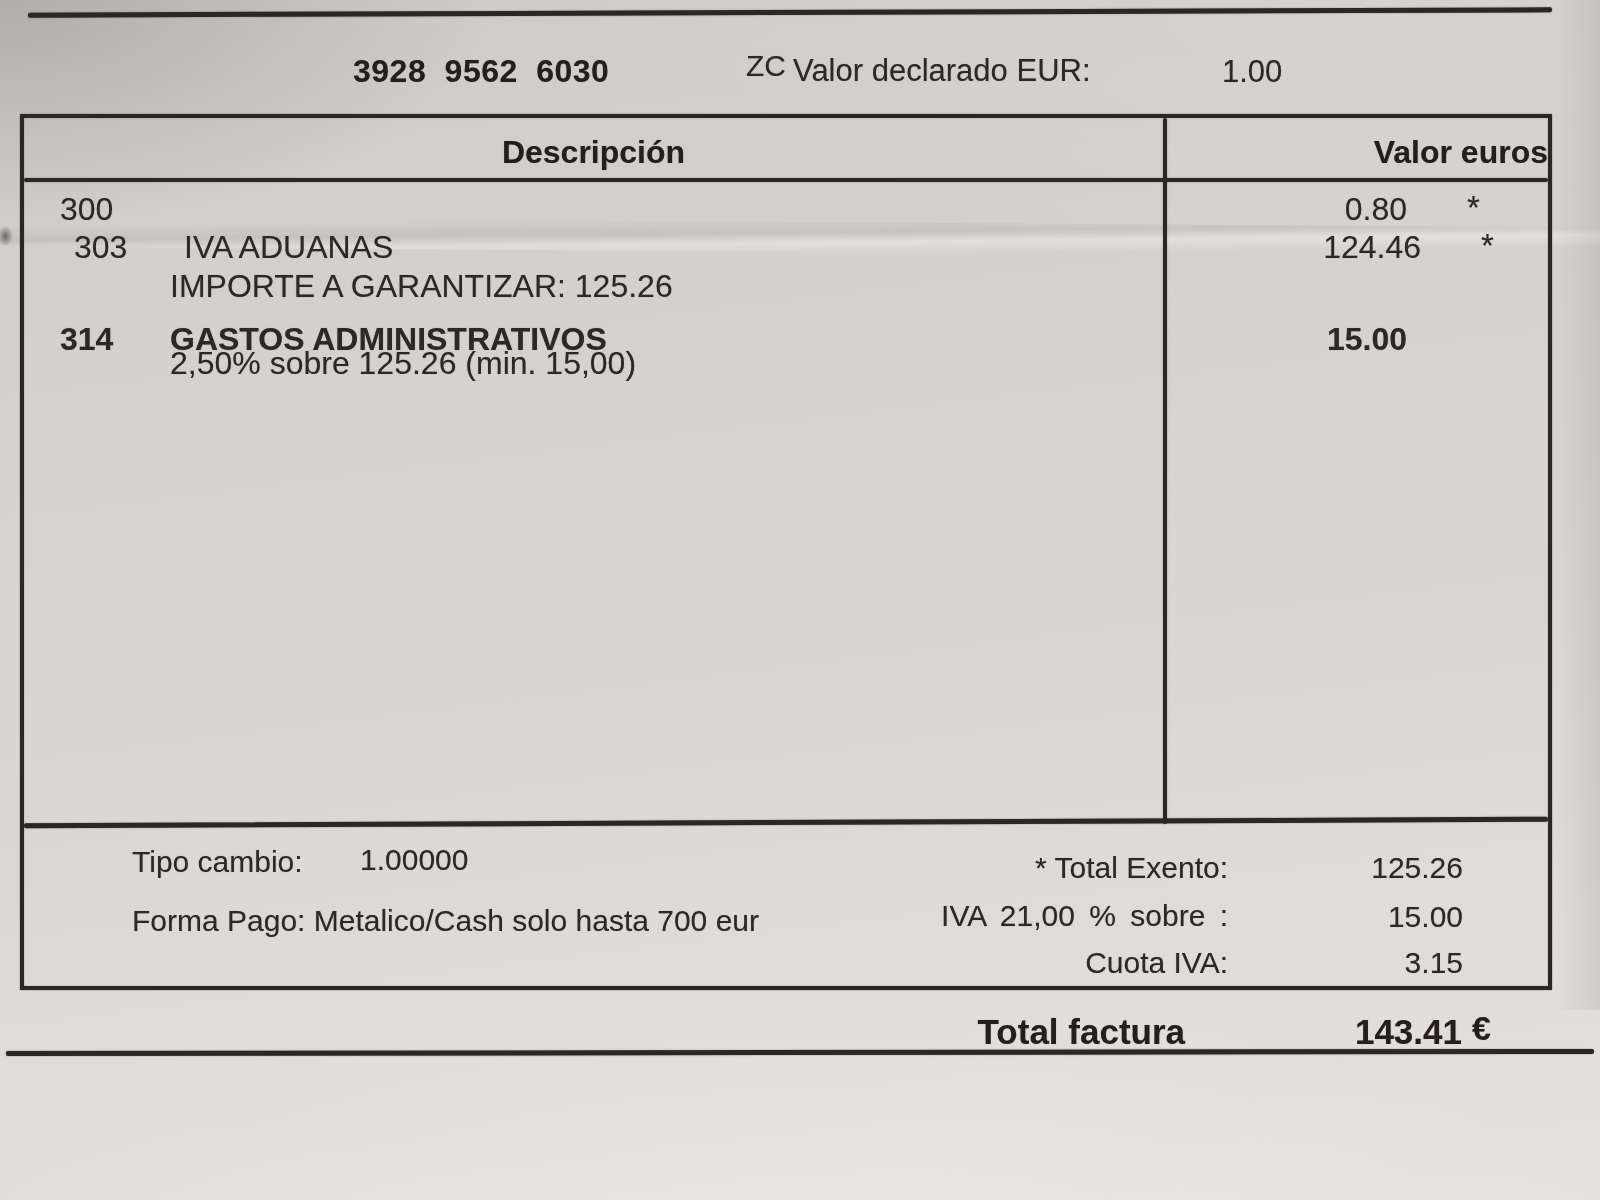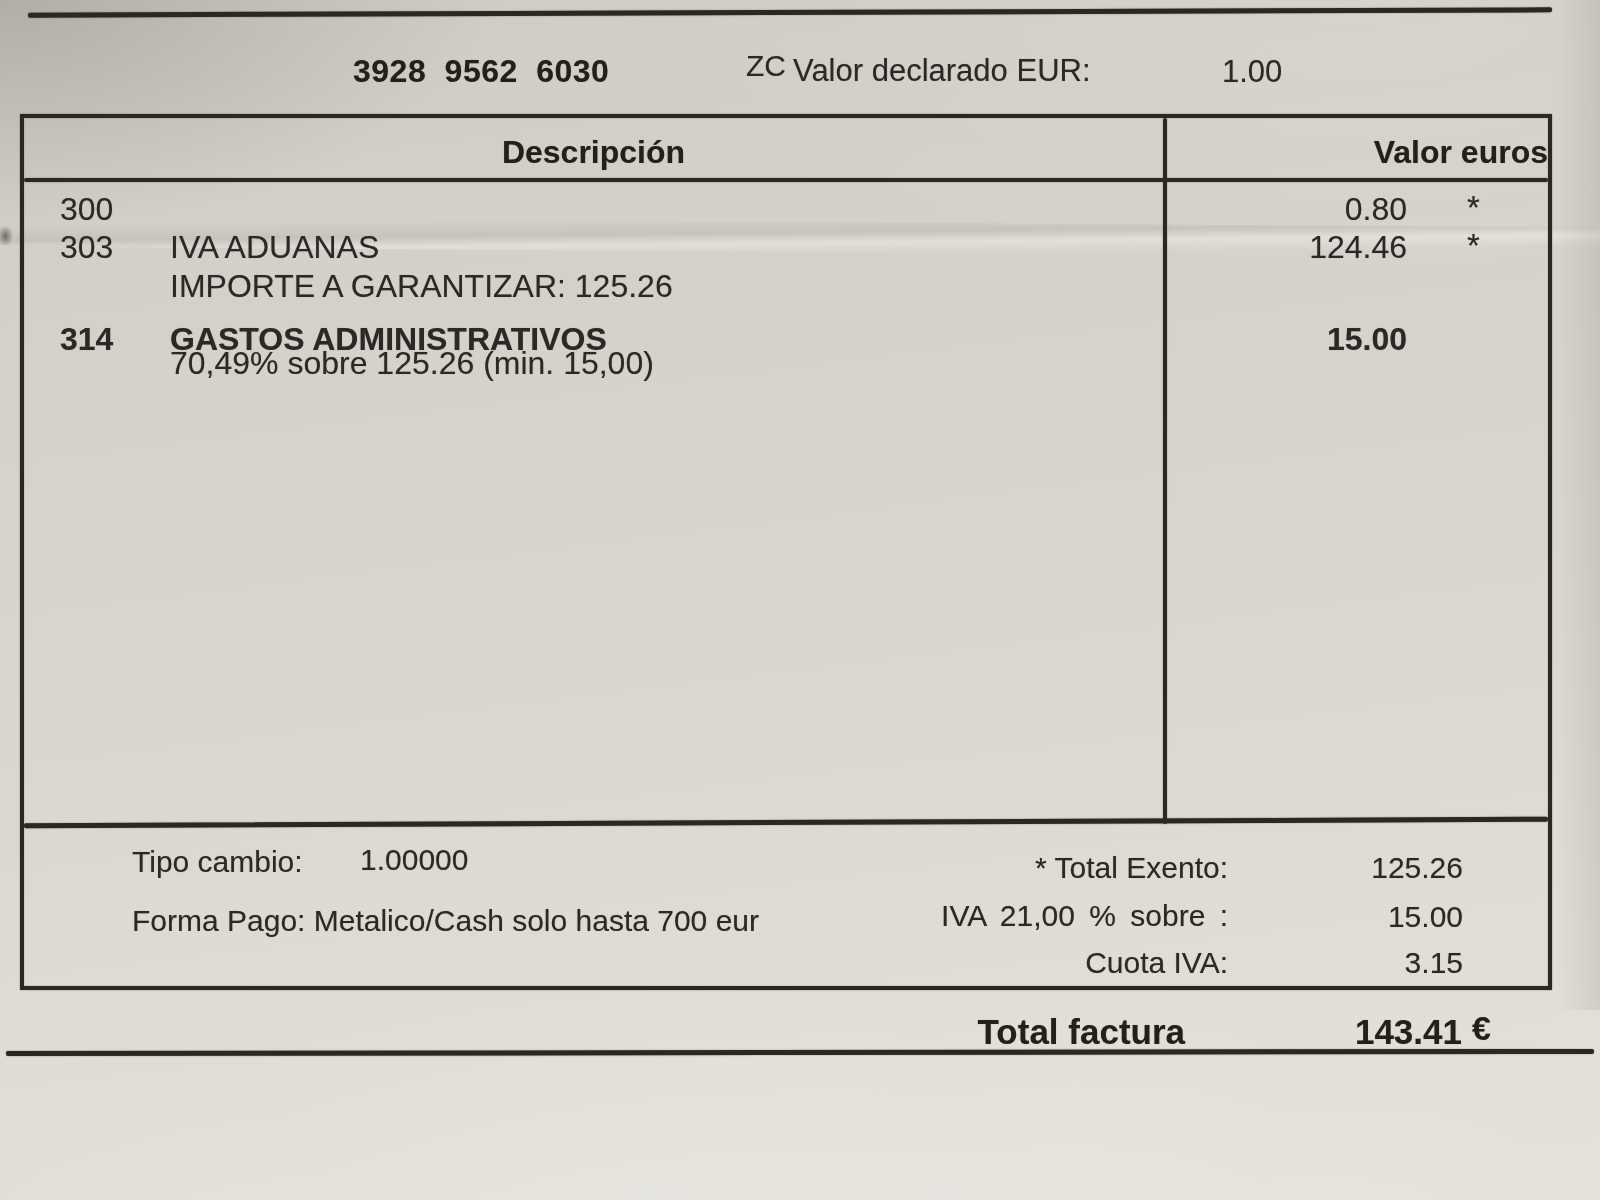--- a/index.html
+++ b/index.html
@@ -47,21 +47,21 @@
   #th-desc{left:24px;top:134px;width:1139px;text-align:center;font-weight:bold;font-size:32px;color:#242019;}
   #th-val{left:1167px;top:134px;width:381px;text-align:right;font-weight:bold;font-size:32px;color:#242019;}
 
   
   .row{position:absolute;left:60px;width:1395px;height:38px;font-size:32px;}
   .row .cell{position:absolute;white-space:nowrap;text-shadow:0 0 1px rgba(40,37,34,0.35);}
   .row .code{left:0;}
   .row .desc{left:110px;}
   .row .val{right:48px;width:300px;left:auto;text-align:right;}
   .row .star{left:1407px;top:-2px;font-size:33px;}
-  #row-1{top:191px;} #row-2{top:229px;} #row-3{top:268px;} #row-4{top:321px;font-weight:bold;} #row-5{top:345px;}
+  #row-1{top:191px;} #row-2{top:229px;margin-left:14px;} #row-3{top:268px;} #row-4{top:321px;font-weight:bold;} #row-5{top:345px;}
 
   
   #tipo-lbl{left:132px;top:845px;font-size:30px;}
   #tipo-val{left:360px;top:843px;font-size:30px;}
   #forma-pago{left:132px;top:904px;font-size:30px;}
   .flabel{left:760px;width:468px;text-align:right;font-size:30px;}
   .fval{left:1300px;width:163px;text-align:right;font-size:30px;}
   #exento-lbl{top:851px;} #exento-val{top:851px;}
   #iva-lbl{top:899px;word-spacing:6px;} #iva-val{top:900px;}
   #cuota-lbl{top:946px;} #cuota-val{top:946px;}
@@ -115,21 +115,21 @@
     <span class="cell star"></span>
   </div>
   <div class="row" id="row-4">
     <span class="cell code">314</span>
     <span class="cell desc">GASTOS ADMINISTRATIVOS</span>
     <span class="cell val">15.00</span>
     <span class="cell star"></span>
   </div>
   <div class="row" id="row-5">
     <span class="cell code"></span>
-    <span class="cell desc">70,49% sobre 125.26 (min. 15,00)</span>
+    <span class="cell desc">2,50% sobre 125.26 (min. 15,00)</span>
     <span class="cell val"></span>
     <span class="cell star"></span>
   </div>
 
   <span class="t" id="tipo-lbl">Tipo cambio:</span>
   <span class="t" id="tipo-val">1.00000</span>
   <span class="t" id="forma-pago">Forma Pago: Metalico/Cash solo hasta 700 eur</span>
 
   <span class="t flabel" id="exento-lbl">* Total Exento:</span>
   <span class="t fval" id="exento-val">125.26</span>

